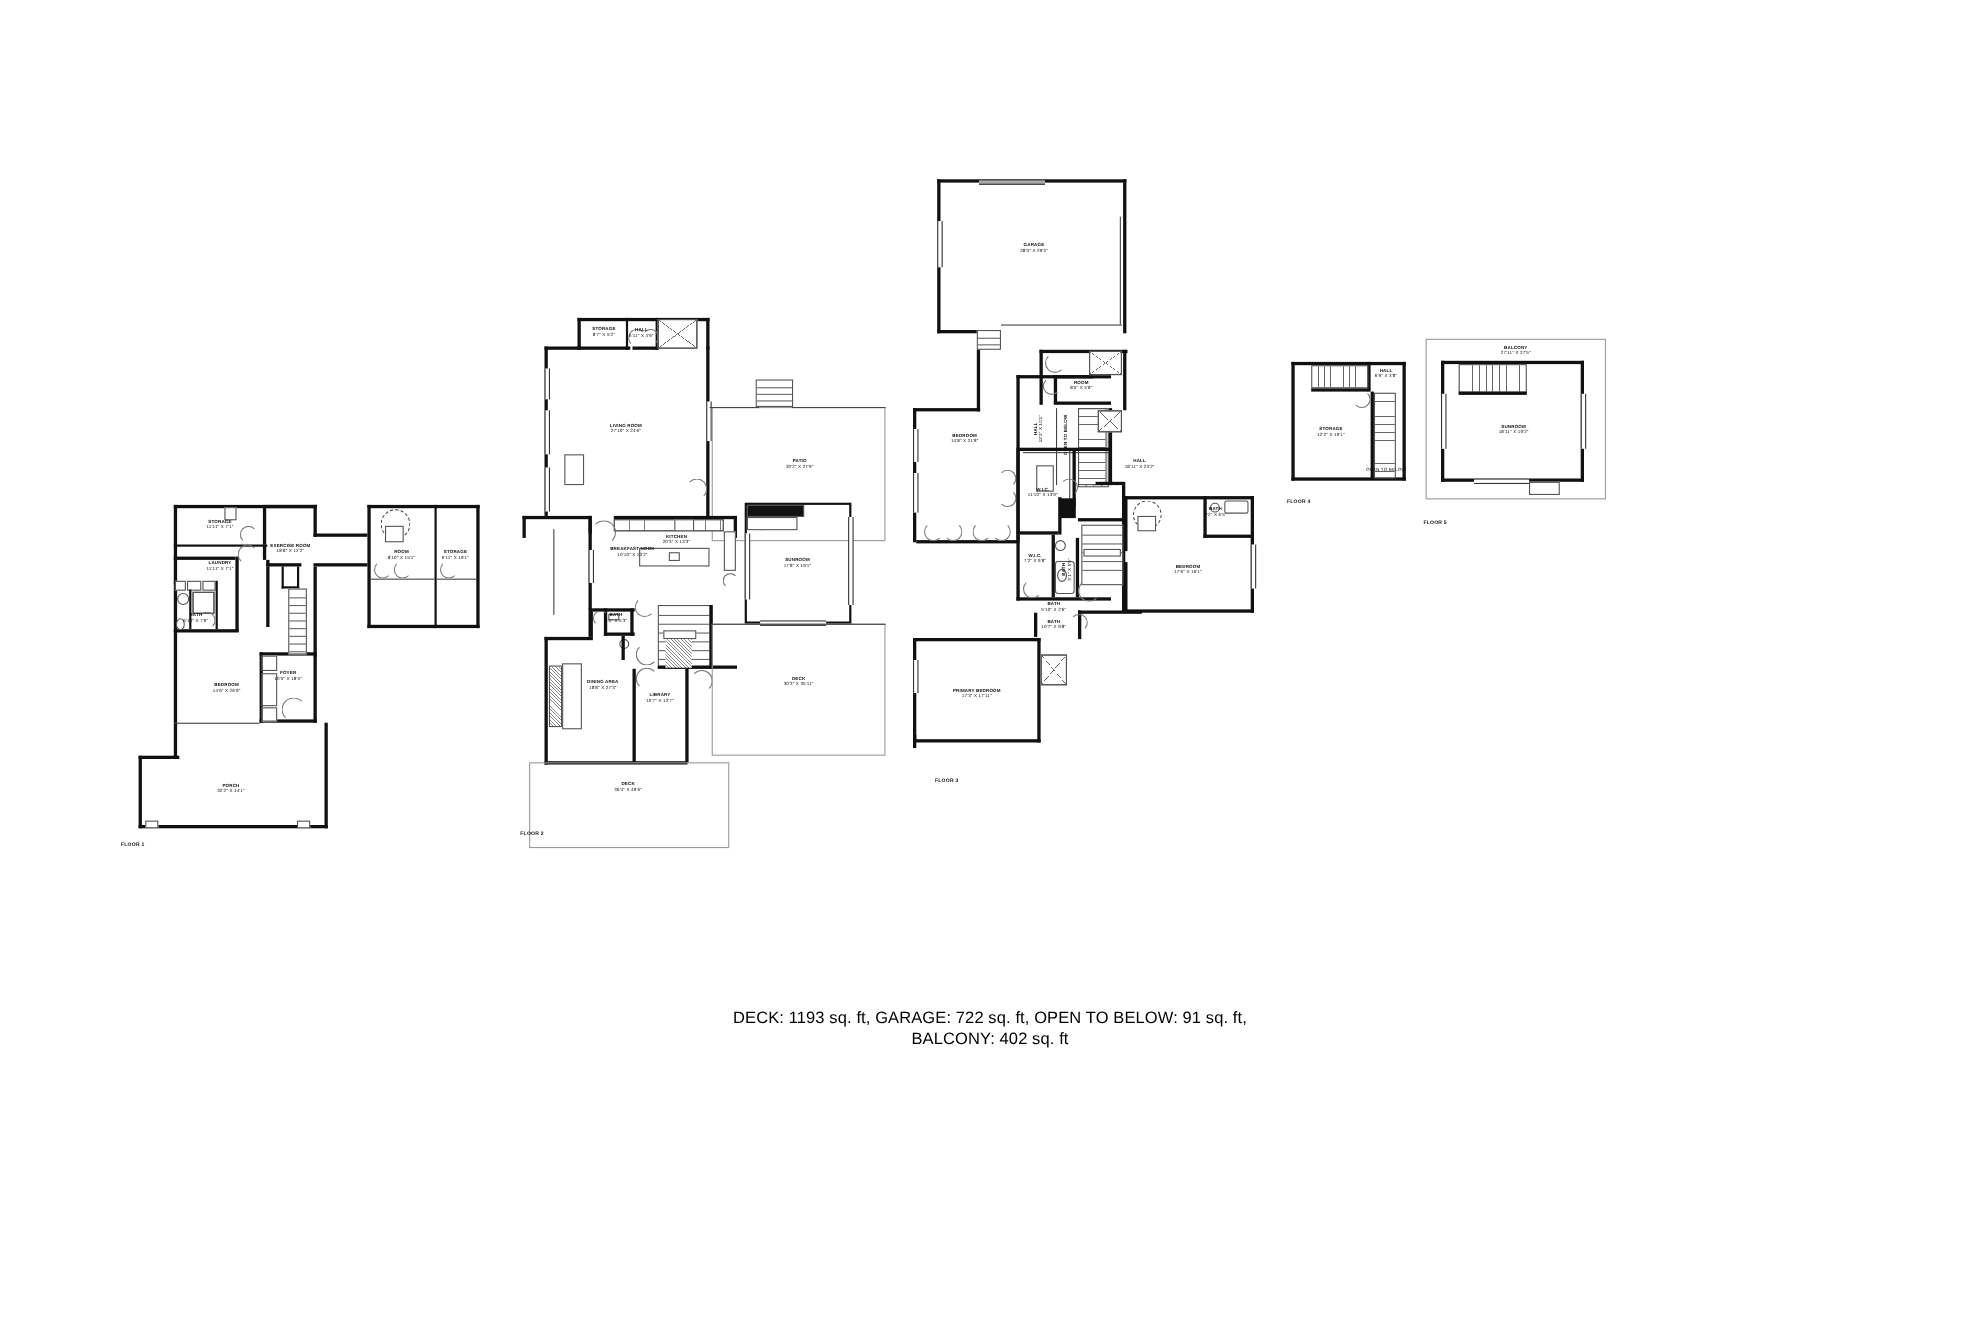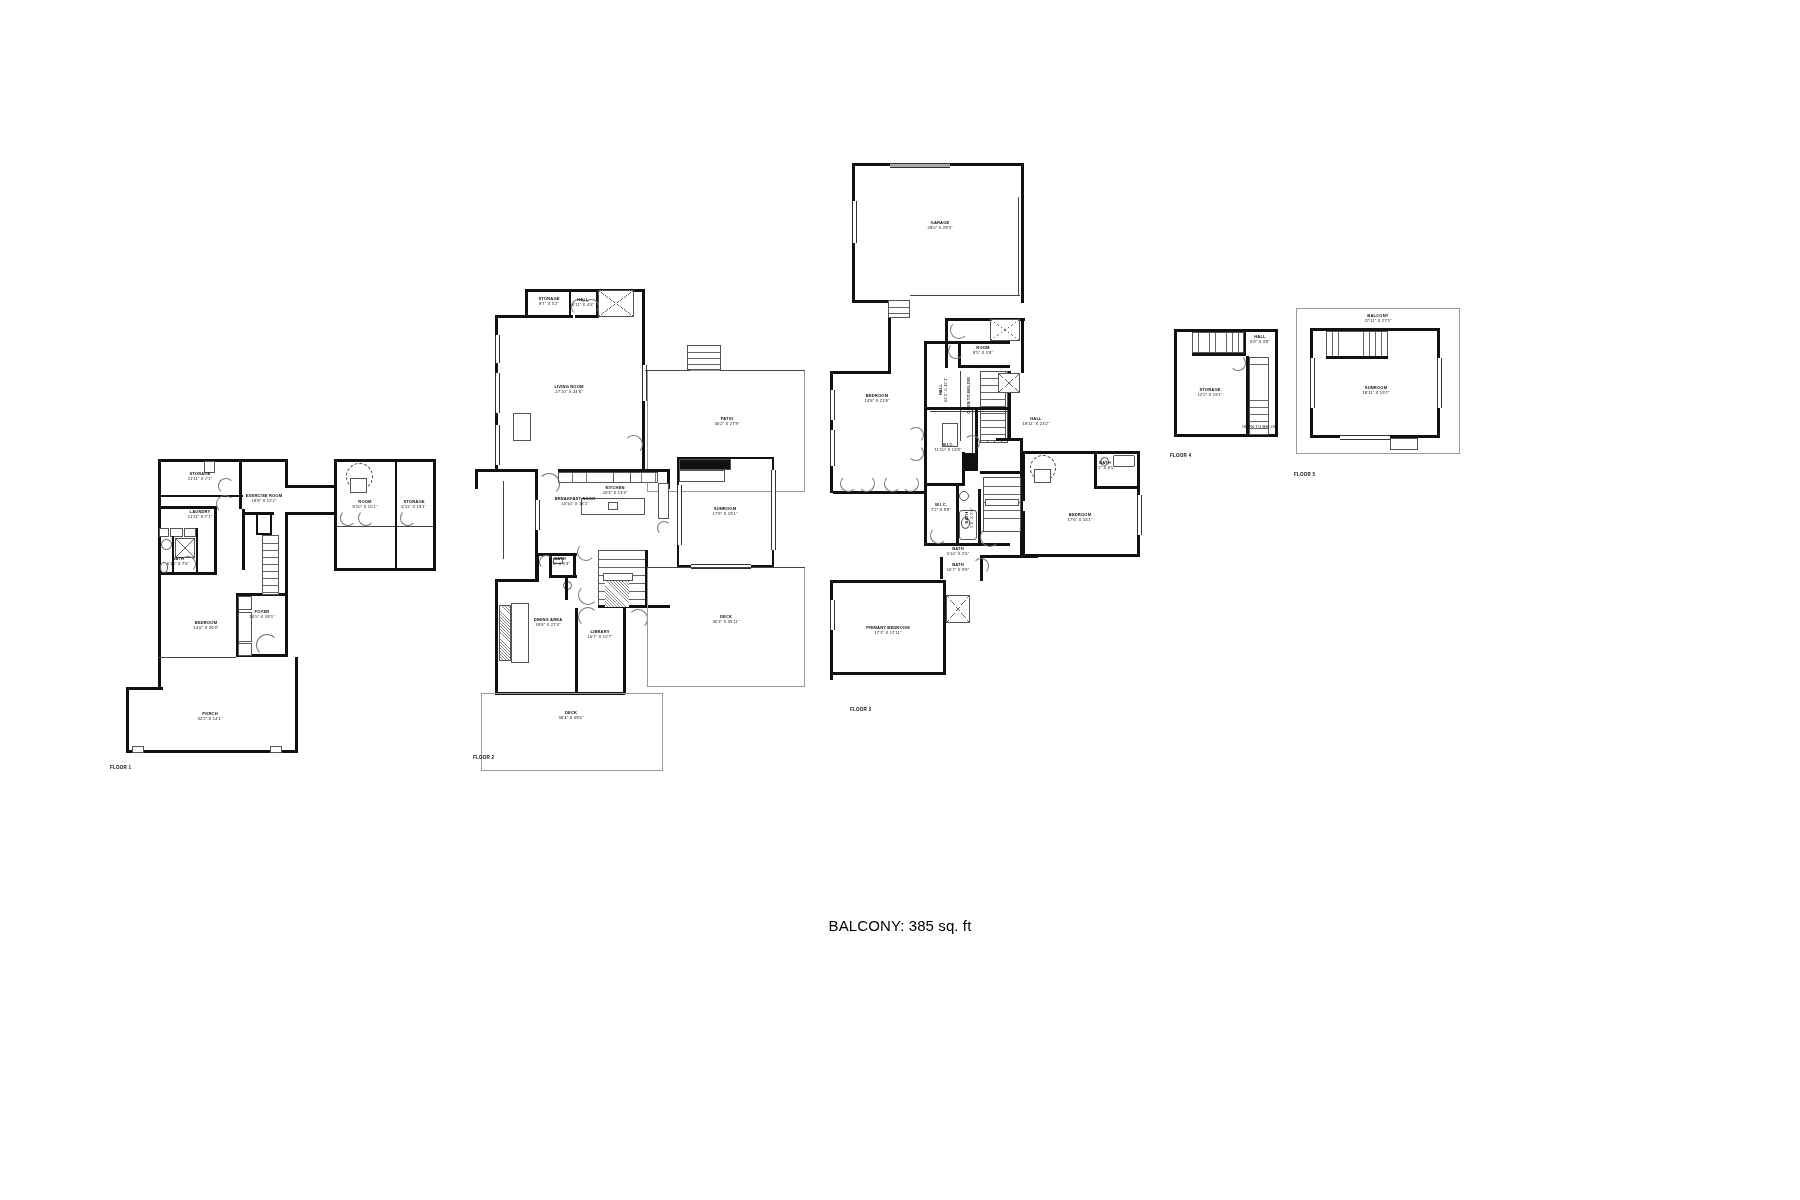--- a/index.html
+++ b/index.html
@@ -556,14 +556,15 @@
     </div>
   <div class="lbl" style="left:86px;top:86px;">
     <span class="nm">SUNROOM</span>
     <span class="dm">18'11" X 19'2"</span>
     </div>
 
   <div class="floorcap" style="left:4px;top:172px;">FLOOR 5</div>
 </div>
 
 <div id="footer" style="top:915px;">
-  <div class="ln">BALCONY: 385 sq. ft</div>
+  <div class="ln">DECK: 1193 sq. ft, GARAGE: 722 sq. ft, OPEN TO BELOW: 91 sq. ft,</div>
+  <div class="ln">BALCONY: 402 sq. ft</div>
 </div>
 
 </body></html>

